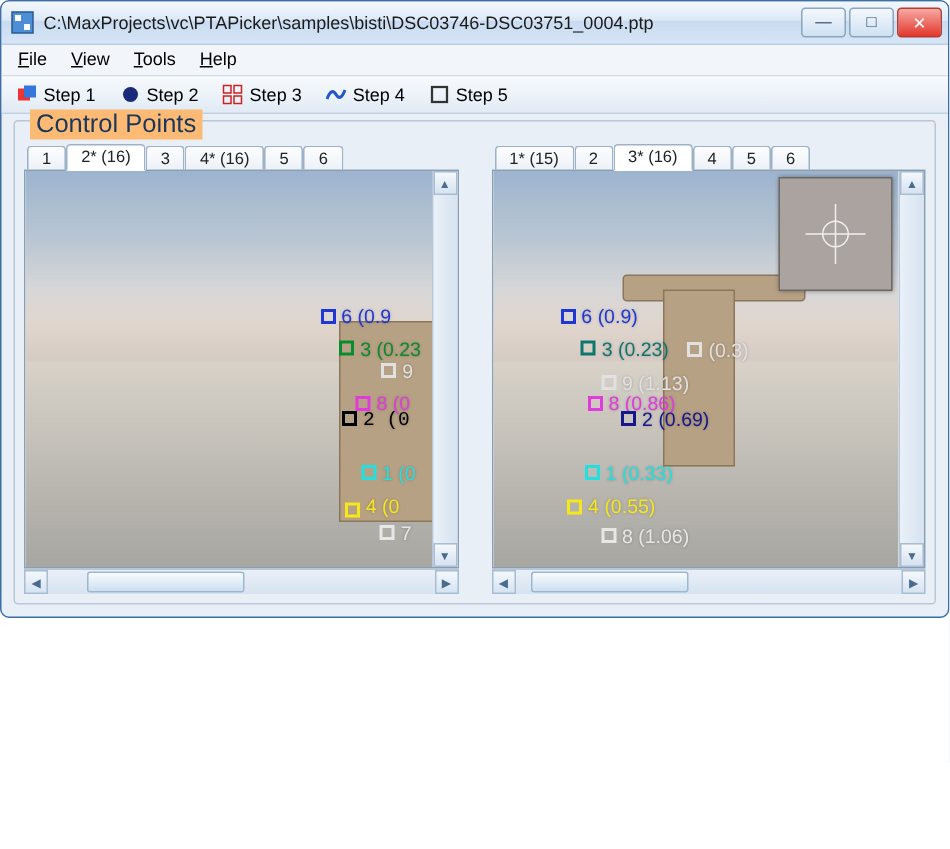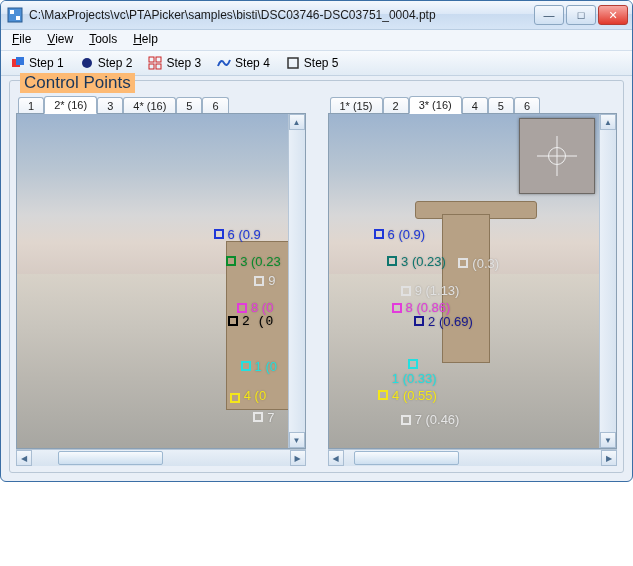--- a/index.html
+++ b/index.html
@@ -1,16 +1,16 @@
 <!DOCTYPE html>
 <html><head>
 <meta charset="utf-8">
 <style>
 html,body{margin:0;padding:0;font-family:"Segoe UI",Tahoma,sans-serif;font-size:12px;color:#000;background:#fff;}
-.window{width:633px;height:482px;box-sizing:border-box;border:1px solid #3a6ea5;border-radius:6px;background:#e9eff7;display:flex;flex-direction:column;overflow:hidden;}
+.window{width:633px;height:412px;box-sizing:border-box;border:1px solid #3a6ea5;border-radius:6px;background:#e9eff7;display:flex;flex-direction:column;overflow:hidden;}
 .titlebar{height:28px;background:linear-gradient(to bottom,#f4f8fd 0%,#dce8f7 45%,#c9dbf0 46%,#d6e5f6 100%);display:flex;align-items:center;padding:0 4px 0 6px;border-bottom:1px solid #b9cde2;}
 .titlebar .appicon{width:16px;height:16px;margin-right:6px;}
 .titlebar .title-text{flex:1;color:#1a1a1a;overflow:hidden;text-overflow:ellipsis;white-space:nowrap;font-size:12px;}
 .winbtns{display:flex;gap:2px;}
 .winbtn{width:28px;height:18px;border:1px solid #8aa6c1;border-radius:3px;background:linear-gradient(to bottom,#f4f8fd,#cfe0f2);display:flex;align-items:center;justify-content:center;font-family:Arial;font-size:11px;color:#2b4560;cursor:default;}
 .winbtn.close{background:linear-gradient(to bottom,#f7a8a3,#e1382b);border-color:#b43c33;color:#fff;}
 .menubar{height:20px;background:#f2f6fb;display:flex;align-items:flex-start;padding:0 4px;gap:2px;border-bottom:1px solid #d3dfec;}
 .menuitem{padding:2px 7px;border-radius:2px;cursor:default;}
 .menuitem .ul{text-decoration:underline;}
 .toolbar{height:24px;background:linear-gradient(to bottom,#f7fafd,#e1ebf5);display:flex;align-items:center;padding:0 3px;border-bottom:1px solid #c3d2e2;gap:1px;}
@@ -210,31 +210,31 @@
                   <span class="lab">9 (1.13)</span>
                 </div>
                 <div class="cp" style="color: rgb(226, 59, 219); position: absolute; left: 23.3333%; top: 55.7143%;">
                   <span class="sq"></span>
                   <span class="lab">8 (0.86)</span>
                 </div>
                 <div class="cp" style="color: rgb(22, 23, 143); position: absolute; left: 18.3333%; top: 59.7619%; padding-left: 36px;">
                   <span class="sq"></span>
                   <span class="lab">2 (0.69)</span>
                 </div>
-                <div class="cp" style="color: rgb(34, 224, 224); position: absolute; left: 22.6667%; top: 73.3333%; flex-direction: column;">
+                <div class="cp" style="color: rgb(34, 224, 224); position: absolute; left: 22.6667%; top: 73.3333%;">
                   <span class="sq"></span>
                   <span class="lab">1 (0.33)</span>
                 </div>
                 <div class="cp" style="color: rgb(244, 231, 26); position: absolute; left: 18.3333%; top: 81.9048%;">
                   <span class="sq"></span>
                   <span class="lab">4 (0.55)</span>
                 </div>
                 <div class="cp" style="color: rgb(231, 231, 231); position: absolute; left: 26.6667%; top: 89.2857%;">
                   <span class="sq"></span>
-                  <span class="lab">7 (0.46)</span>
+                  <span class="lab">8 (1.06)</span>
                 </div>
               </div>
             <div class="vscroll">
               <div class="arrow up">▲</div>
               <div class="arrow down">▼</div>
             </div>
           </div>
           <div class="hscroll">
             <div class="arrow">◀</div>
             <div class="track">

